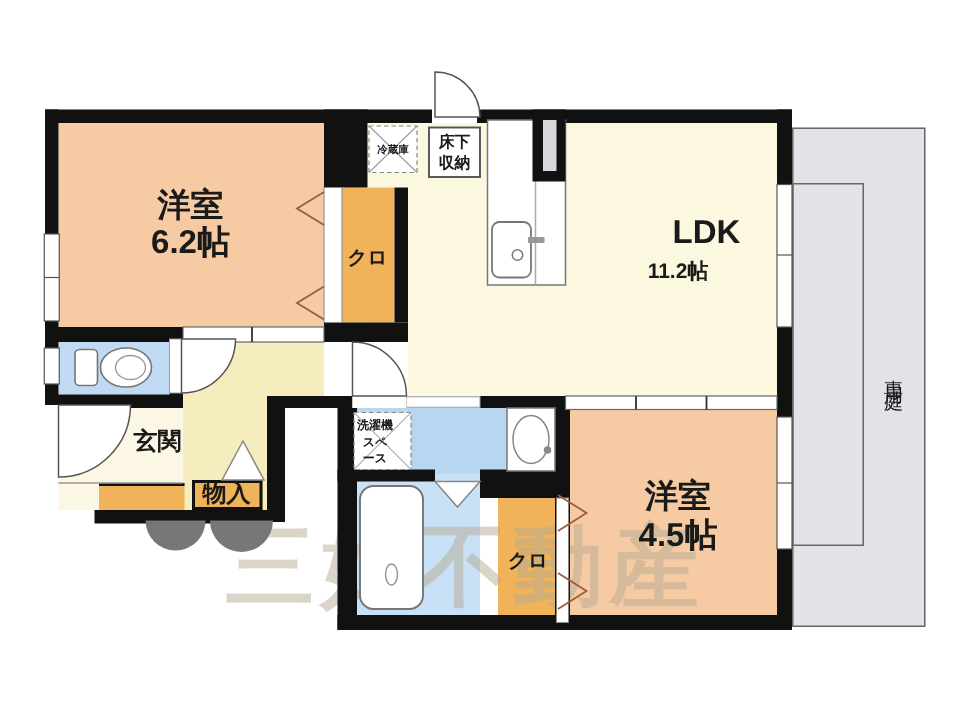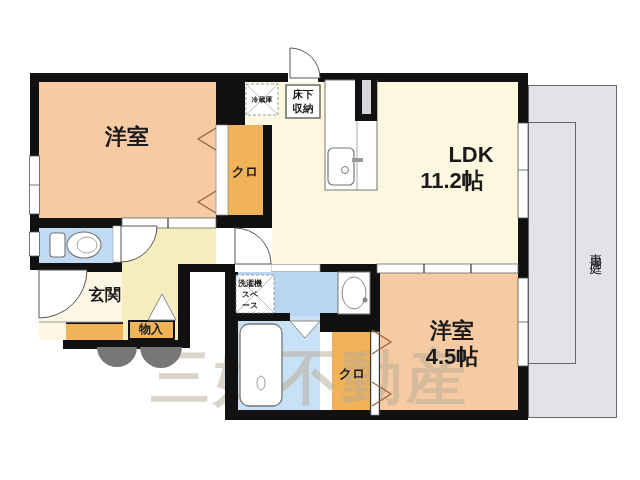--- a/index.html
+++ b/index.html
@@ -143,32 +143,33 @@
       <circle cx="365" cy="300" r="2.5" fill="#888"></circle>
     </g>
 
     <g>
       <rect x="240" y="324" width="42" height="82" rx="9" fill="#fff" stroke="#777" stroke-width="1.3"></rect>
       <ellipse cx="261" cy="383" rx="4" ry="7" fill="none" stroke="#999" stroke-width="1"></ellipse>
     </g>
   </svg>
 
   <div class="lbl" style="left:127px;top:137px;font-size:22px;">洋室</div>
+  <div class="lbl" style="left:127px;top:162px;font-size:22px;">6.2帖</div>
 
   <div class="lbl" style="left:428px;top:155px;font-size:22px;margin-left:43px;">LDK</div>
-  <div class="lbl" style="left:452px;top:181px;font-size:22px;">11.2帖</div>
+  <div class="lbl" style="left:452px;top:181px;font-size:14px;">11.2帖</div>
 
   <div class="lbl" style="left:452px;top:331px;font-size:22px;">洋室</div>
   <div class="lbl" style="left:452px;top:357px;font-size:22px;text-align:center;">4.5帖</div>
 
   <div class="lbl" style="left:245px;top:172px;font-size:13px;">クロ</div>
   <div class="lbl" style="left:352px;top:374px;font-size:13px;">クロ</div>
 
   <div class="lbl" style="left:105px;top:295px;font-size:16px;">玄関</div>
-  <div class="lbl" style="left:151px;top:330px;font-size:12px;">物入</div>
+  <div class="lbl" style="left:151px;top:330px;font-size:16px;">物入</div>
 
   <div class="boxlbl" style="left:286px;top:85px;width:34px;height:33px;font-size:10.5px;padding:0 4px;box-sizing:border-box;">床下収納</div>
   <div class="boxlbl lbl-light" style="left:246px;top:84px;width:32px;height:31px;font-size:7px;">冷蔵庫</div>
   <div class="boxlbl lbl-light" style="left:236px;top:275px;width:28px;height:38px;font-size:8px;padding:0 2px;box-sizing:border-box;">洗濯機スペース</div>
 
   <div class="lbl lbl-light" id="garden-label" style="left:595px;top:249px;font-size:13px;">専用庭</div>
 
 </div>
 
 </body></html>

